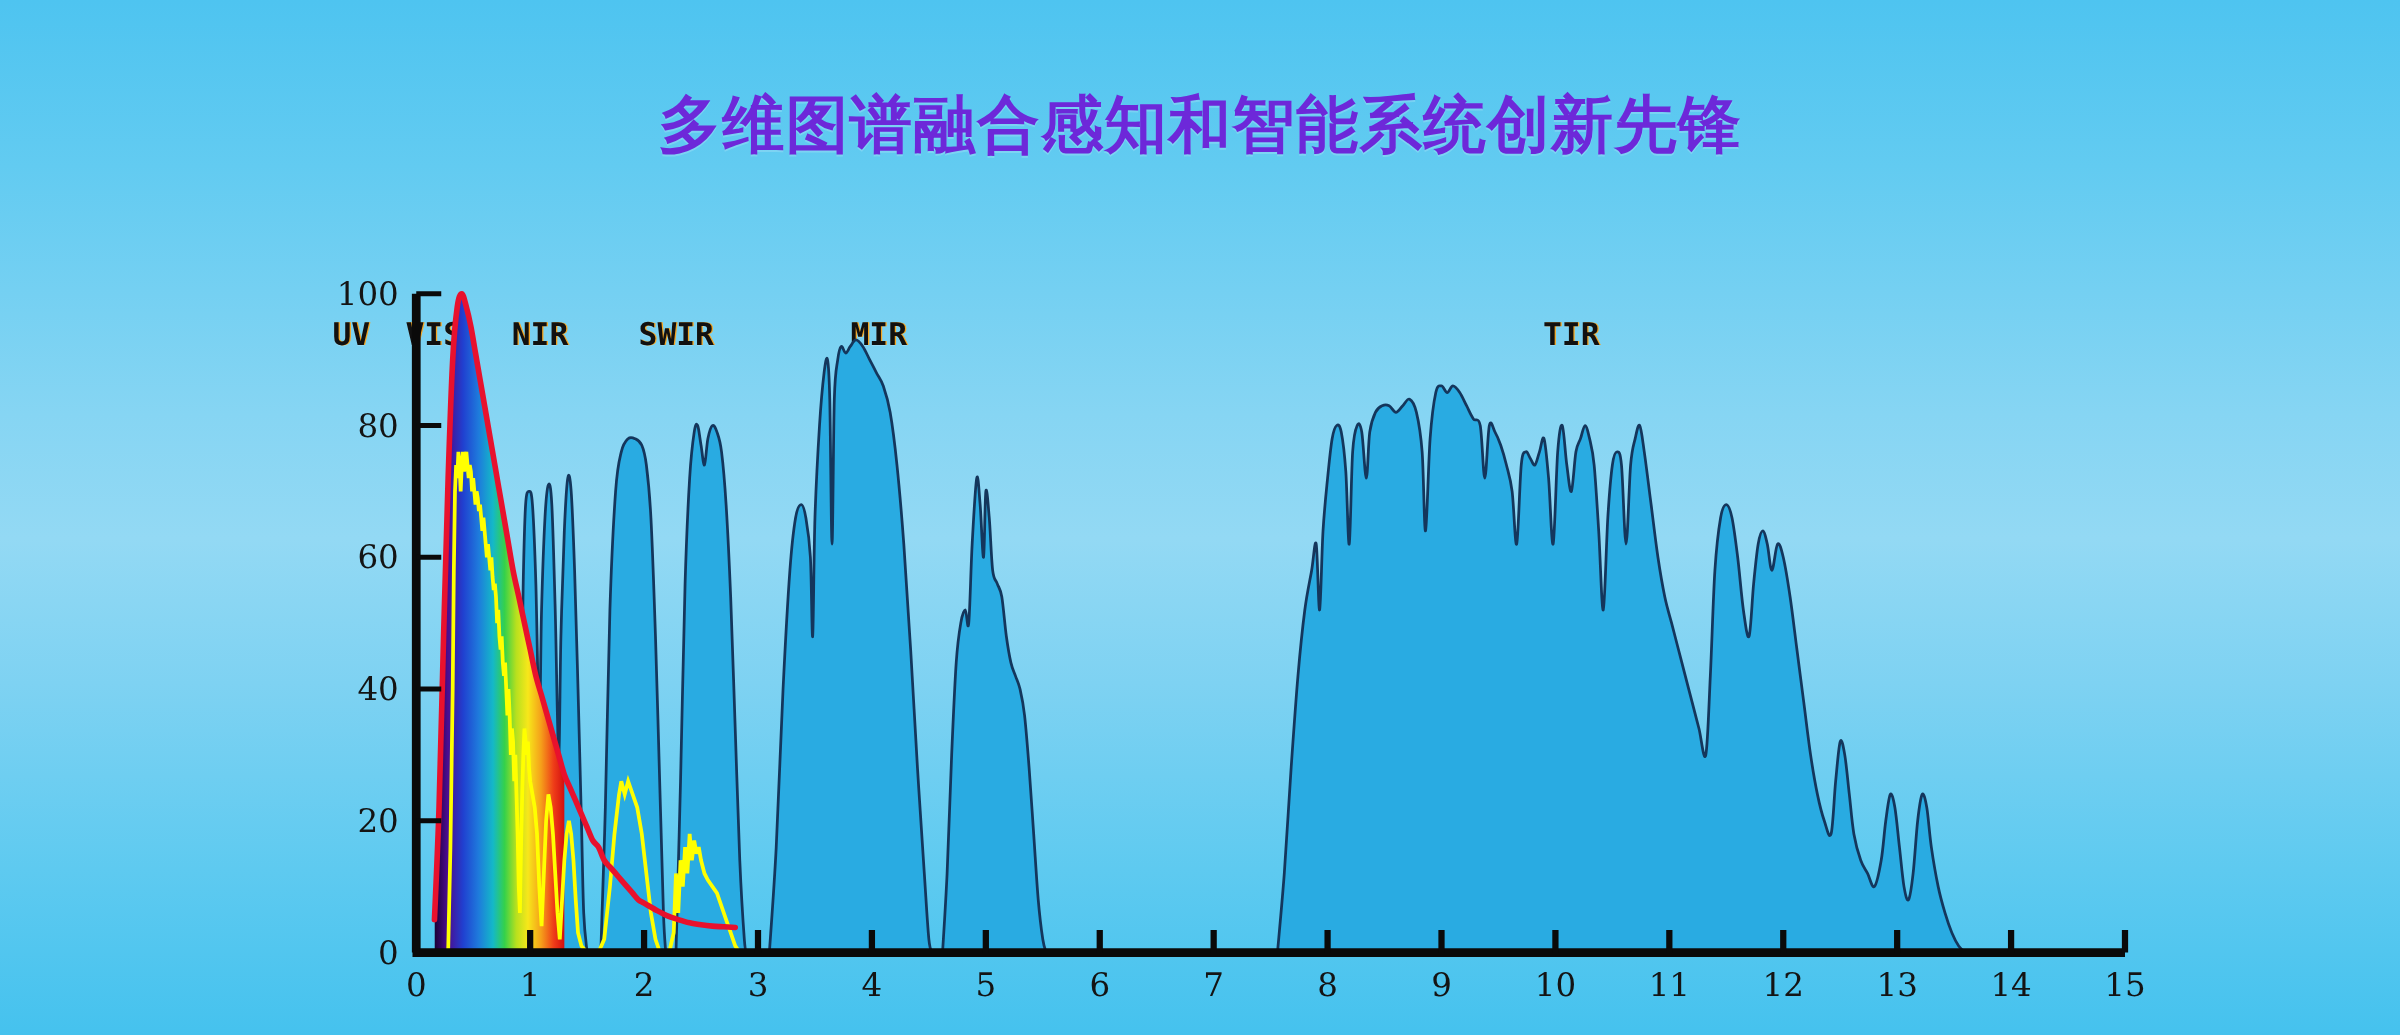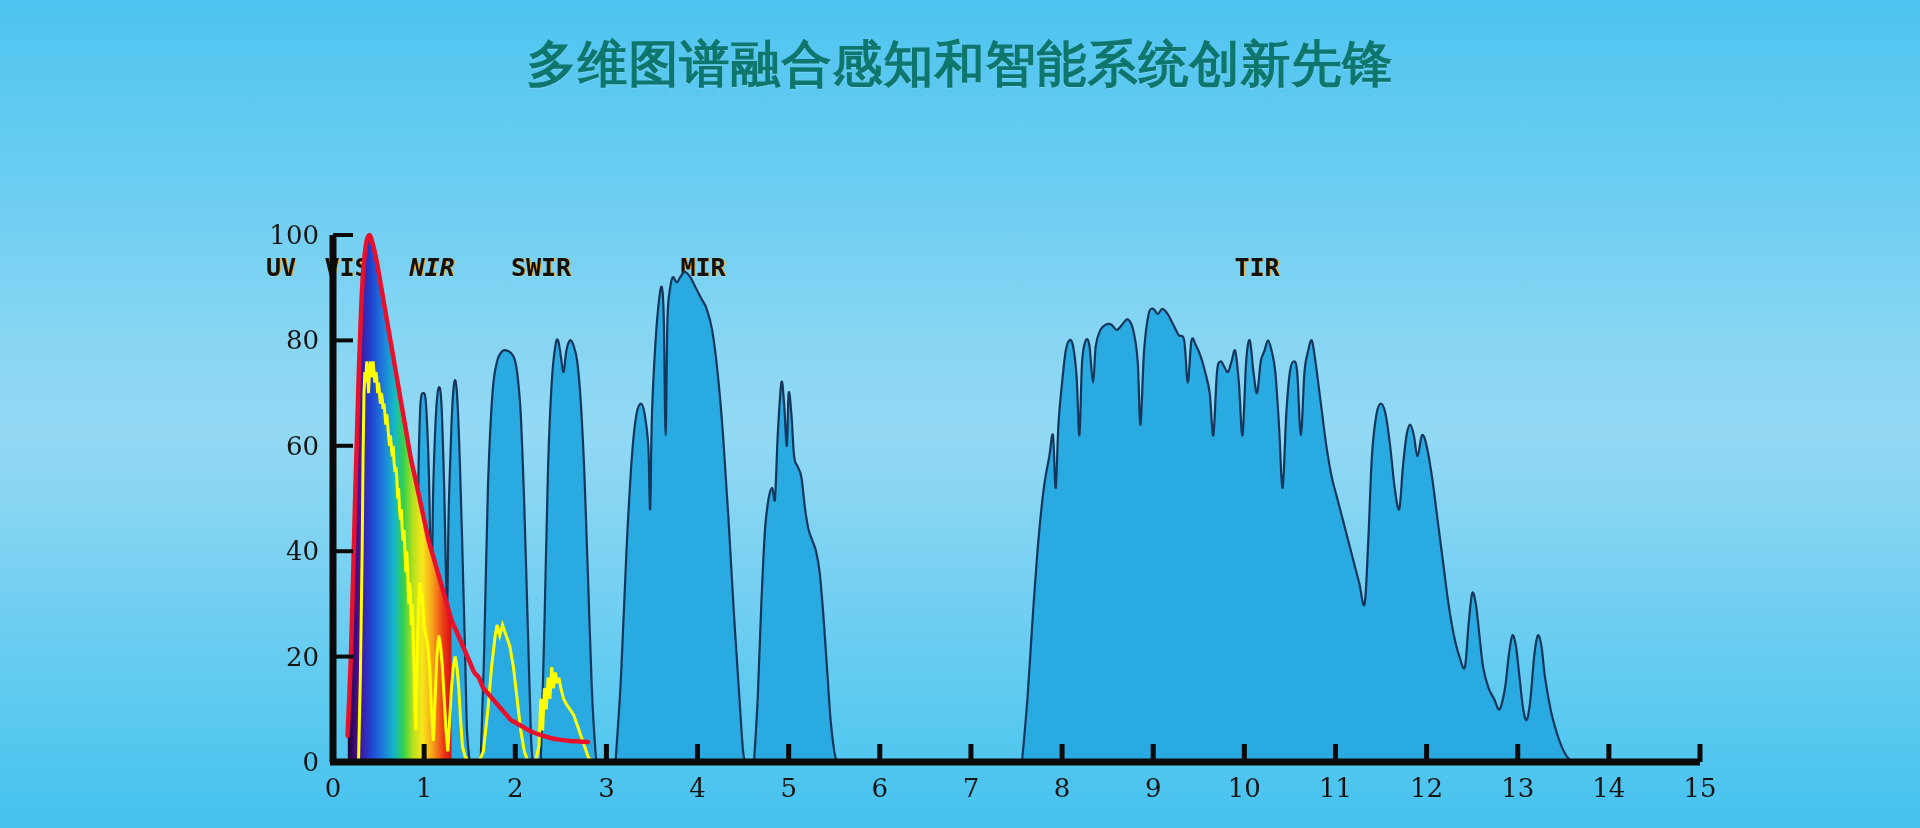--- a/index.html
+++ b/index.html
@@ -14,23 +14,23 @@
       #93d9f4 52%,
       #7ed2f2 66%,
       #5ecaf0 84%,
       #45c2ee 100%);
     position:relative;
   }
 
   
   #header{position:absolute;left:0;top:0;width:1920px;text-align:center;}
   #main-title{
-    margin:0;padding-top:36px;
+    margin:12px;padding-top:60px;
     font-size:50px;line-height:1.12;font-weight:bold;
-    color:#0f766e;letter-spacing:1px;
+    color:#6d28d9;letter-spacing:1px;
     font-family:"DejaVu Sans","Liberation Sans",sans-serif;
     text-shadow:0 1px 0 rgba(255,255,255,.18);
   }
   #subtitle{
     margin:0;padding-top:13px;
     font-size:17px;letter-spacing:.35px;font-weight:400;
     color:#1d1d1d;
     font-family:"Liberation Sans",sans-serif;
   }
 
@@ -57,21 +57,21 @@
 </head>
 <body>
 
 <div id="header">
   <h1 id="main-title">多维图谱融合感知和智能系统创新先锋</h1>
 </div>
 
 <div id="band-labels">
     <div class="band-label" style="left: 281px; top: 253px;">UV</div>
     <div class="band-label" style="left: 347px; top: 253px;">VIS</div>
-    <div class="band-label" style="left: 432px; top: 253px; font-style: italic;">NIR</div>
+    <div class="band-label" style="left: 432px; top: 253px;">NIR</div>
     <div class="band-label" style="left: 541px; top: 253px;">SWIR</div>
     <div class="band-label" style="left: 703px; top: 253px; text-align: right;">MIR</div>
     <div class="band-label" style="left: 1257px; top: 253px; text-align: right;">TIR</div>
   </div>
 
 <div id="plot-wrap">
   <svg id="plot-svg" width="1920" height="828" viewBox="0 0 1920 828">
     <defs>
 
       <linearGradient id="visGrad" x1="0" y1="0" x2="1" y2="0">

